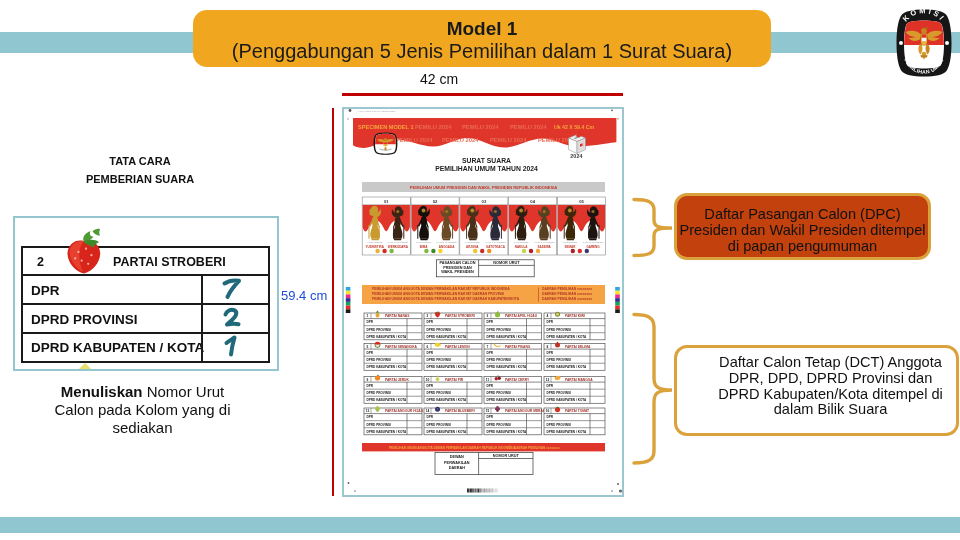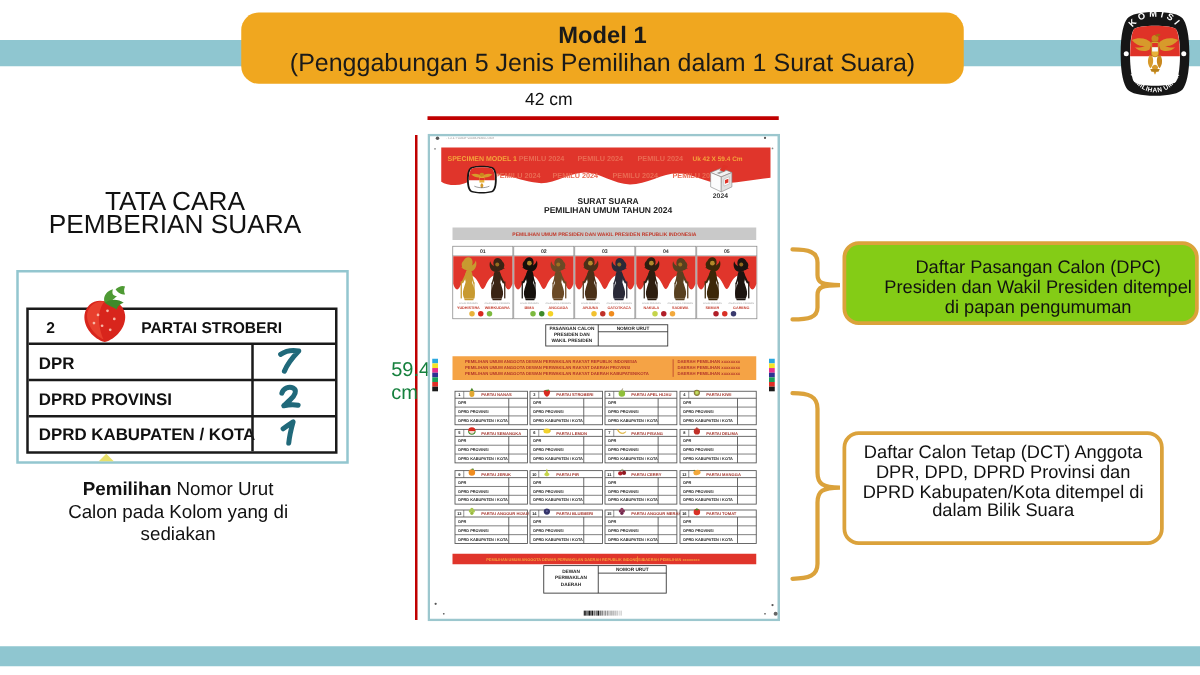--- a/index.html
+++ b/index.html
@@ -39,21 +39,21 @@
 <path d="M25,24.5 h6 v9 a3,3 0 0 1 -6,0 Z" fill="#E8B23A" stroke="#A87818" stroke-width="0.5"></path>
 <rect x="25.7" y="25.4" width="4.6" height="3.4" fill="#DF3227"></rect>
 <rect x="25.7" y="28.8" width="4.6" height="3.4" fill="#f6f6f6"></rect>
 <path d="M23.8,35 C21.8,38.5 21.8,42.5 24.3,45.5 C26.4,43.3 27.1,39.8 26,36.3 Z" fill="#D79A2B"></path>
 <path d="M32.2,35 C34.2,38.5 34.2,42.5 31.7,45.5 C29.6,43.3 28.9,39.8 30,36.3 Z" fill="#C8871E"></path>
 <path d="M25.5,45 C26.3,42 29.7,42 30.5,45 C29.4,47.8 29,49 28,50.8 C27,49 26.6,47.8 25.5,45 Z" fill="#D79A2B"></path>
 <path d="M24.2,46.2 h7.6 l-1,2.2 h-5.6 Z" fill="#B8811B"></path>
 </g>
 </svg>
 
-  <div class="abs" style="left:20px;top:153px;width:240px;text-align:center;font-size:21px;font-weight:normal;color:#111;line-height:17.5px;">TATA CARA<br>PEMBERIAN SUARA</div>
+  <div class="abs" style="left:20px;top:153px;width:240px;text-align:center;font-size:11px;font-weight:bold;color:#111;line-height:17.5px;">TATA CARA<br>PEMBERIAN SUARA</div>
 
   <div class="abs" style="left:13px;top:216px;width:262px;height:151px;border:2px solid #93C6CF;background:#fff;"></div>
 
   <div class="abs" style="left:21px;top:246px;width:249px;height:117px;border:2px solid #1a1a1a;box-sizing:border-box;">
     <div style="position:absolute;left:0;top:0;width:100%;height:28px;border-bottom:2px solid #1a1a1a;box-sizing:border-box;">
       <span style="position:absolute;left:14px;top:7px;font-size:12.5px;font-weight:bold;color:#111;">2</span>
       <span style="position:absolute;left:90px;top:7px;font-size:12.5px;font-weight:bold;color:#111;">PARTAI STROBERI</span>
     </div>
     <div style="position:absolute;left:0;top:28px;width:100%;height:29px;border-bottom:2px solid #1a1a1a;box-sizing:border-box;">
       <span style="position:absolute;left:8px;top:7px;font-size:13.5px;font-weight:bold;color:#111;">DPR</span>
@@ -84,26 +84,26 @@
   <svg class="abs" style="left:210px;top:276px;" width="60" height="90" viewBox="0 0 60 90">
     <g fill="none" stroke="#20697A" stroke-width="4" stroke-linecap="round" stroke-linejoin="round">
       <path d="M14.5,7.5 C18.5,4.8 24.5,4 29,4.8 C24,10 19.5,16 17.5,21"></path>
       <path d="M15.5,38.5 C16.5,35 21,32.6 24.5,34.4 C28,36.2 26,40.5 22,44 C20,45.8 18.5,47.3 17,48.6 C20.5,47.8 25.5,47.5 28.5,48.2"></path>
       <path d="M16.5,67 C19.5,64.8 22,63.2 24.5,61.5 C22.8,67.5 21.5,73.5 21,78.5"></path>
     </g>
   </svg>
 
   <div class="abs" style="left:79px;top:363px;width:0;height:0;border-left:6px solid transparent;border-right:6px solid transparent;border-bottom:6px solid #E8E06A;"></div>
 
-  <div class="abs" style="left:35px;top:383px;width:215px;text-align:center;font-size:15px;color:#111;line-height:18px;"><b>Pemilihan</b> Nomor Urut<br>Calon pada Kolom yang di<br>sediakan</div>
+  <div class="abs" style="left:35px;top:383px;width:215px;text-align:center;font-size:15px;color:#111;line-height:18px;"><b>Menuliskan</b> Nomor Urut<br>Calon pada Kolom yang di<br>sediakan</div>
 
   <div class="abs" style="left:420px;top:71px;width:120px;text-align:left;font-size:14px;color:#111;">42 cm</div>
   <div class="abs" style="left:342px;top:93px;width:281px;height:2.5px;background:#C00000;"></div>
   <div class="abs" style="left:331.5px;top:108px;width:2.8px;height:388px;background:#C00000;"></div>
-  <div class="abs" style="left:281px;top:288px;width:52px;font-size:16px;color:#15803d;margin-left:32px;">59.4 cm</div>
+  <div class="abs" style="left:281px;top:288px;width:52px;font-size:13px;color:#1d4ed8;">59.4 cm</div>
 
   <svg id="ballot" class="abs" style="left:342px;top:107px;" width="282" height="390" viewBox="0 0 282 390">
 <rect x="0" y="0" width="282" height="390" fill="#ffffff"></rect>
 <rect x="1" y="1" width="280" height="388" fill="none" stroke="#9CC7CE" stroke-width="2"></rect>
 <circle cx="8" cy="3.5" r="1.4" fill="#555"></circle>
 <text x="15" y="4.6" font-size="2.2" fill="#999" font-family="Liberation Sans">· 1-2-3-4 SURAT SUARA PEMILU 2024</text>
 <circle cx="270" cy="3.3" r="0.9" fill="#555"></circle>
 <circle cx="6" cy="12" r="0.7" fill="#888"></circle>
 <circle cx="276" cy="11.7" r="0.7" fill="#888"></circle>
 <path d="M11,11 H274.4 V35.2 C262,36.5 247,39.5 235,39.5 C223,39.5 212,31.5 200,31.5 C188,31.5 175,40.5 162,40.5 C149,40.5 138,31 126,31 C114,31 103,39.5 91,39.5 C79,39.5 65,32.3 53,32.3 C41,32.3 32,41 22,41 C17.5,41 13.5,40 11,38.3 Z" fill="#E0352B"></path>
@@ -579,23 +579,23 @@
 <circle cx="13" cy="384" r="0.7" fill="#555"></circle>
 <circle cx="270" cy="384" r="0.7" fill="#555"></circle>
 <circle cx="278.5" cy="384" r="1.6" fill="#666"></circle>
 </svg>
 
   <svg class="abs" style="left:628px;top:190px;" width="50" height="280" viewBox="628 190 50 280">
     <path d="M634,199.5 C647,199.5 654,201.5 654,210 L654,220 C654,226.5 658,228 672,228 C658,228 654,229.5 654,236 L654,246 C654,254 647,255.5 634,255.5" fill="none" stroke="#DBA23B" stroke-width="3.4" stroke-linecap="round"></path>
     <path d="M634,314.5 C647,314.5 654,317 654,327 L654,378 C654,387 658,390 672,390 C658,390 654,393 654,402 L654,451 C654,460.5 647,463 634,463" fill="none" stroke="#DBA23B" stroke-width="3.4" stroke-linecap="round"></path>
   </svg>
 
-  <div class="abs" style="left:674px;top:193px;width:251px;height:61px;border:3px solid #DBA23B;border-radius:13px;background:#84cc16;padding-left:28px;">
+  <div class="abs" style="left:674px;top:193px;width:251px;height:61px;border:3px solid #DBA23B;border-radius:13px;background:#c2410c;">
     <div style="text-align:center;font-size:14.6px;color:#111;line-height:15.8px;white-space:nowrap;margin-top:11px;">Daftar Pasangan Calon (DPC)<br>Presiden dan Wakil Presiden ditempel<br>di papan pengumuman</div>
   </div>
 
-  <div class="abs" style="left:674px;top:345px;width:251px;height:85px;border:3px solid #DBA23B;border-radius:13px;background:#fff;">
+  <div class="abs" style="left:674px;top:345px;width:251px;height:85px;border:3px solid #DBA23B;border-radius:13px;background:#fff;padding-left:28px;">
     <div style="text-align:center;font-size:14.6px;color:#111;line-height:15.8px;white-space:nowrap;margin-top:7px;">Daftar Calon Tetap (DCT) Anggota<br>DPR, DPD, DPRD Provinsi dan<br>DPRD Kabupaten/Kota ditempel di<br>dalam Bilik Suara</div>
   </div>
 
   <div class="abs" style="left:0;top:517px;width:960px;height:16px;background:#8FC6D0;"></div>
 
 </div>
 
 </body></html>

